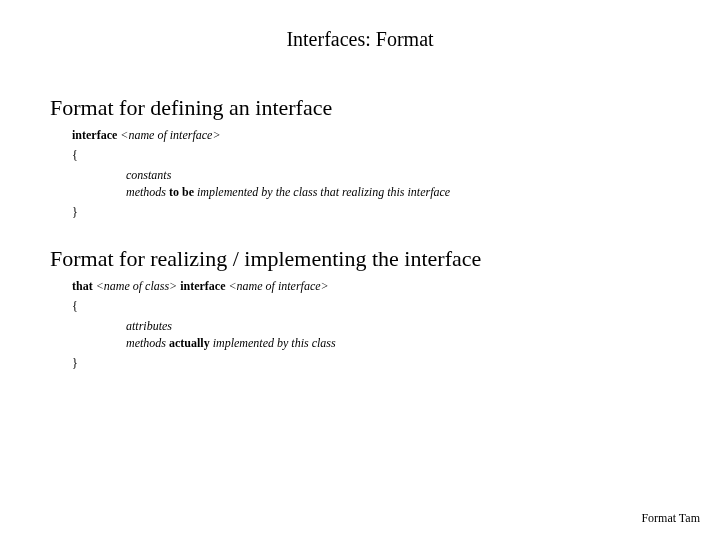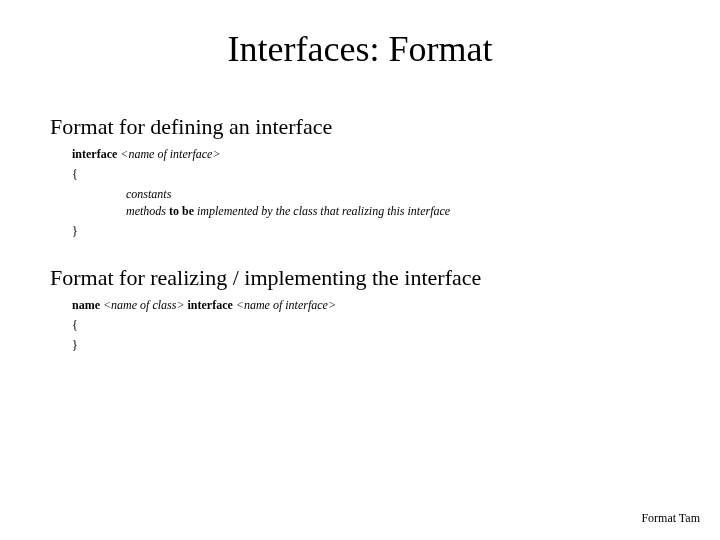--- a/index.html
+++ b/index.html
@@ -14,21 +14,21 @@
   }
   .slide {
     position: relative;
     width: 720px;
     height: 540px;
     box-sizing: border-box;
     padding: 28px 50px 0 50px;
   }
   .title {
     text-align: center;
-    font-size: 36px;
+    font-size: 20px;
     margin: 0 0 44px 0;
     font-weight: normal;
   }
   .section-heading {
     font-size: 22px;
     margin: 0 0 6px 0;
     font-weight: normal;
   }
   .code-block {
     font-size: 12px;
@@ -80,22 +80,28 @@
         </p>
       </div>
       <p class="brace plain-part">}</p>
     </div>
   </div>
 
   <div>
     <div class="section-heading">Format for realizing / implementing the interface</div>
     <div class="code-block">
       <p class="sig">
-        <span class="bold">name </span><span class="ital-part">&lt;name of class&gt;</span><span class="bold"> interface </span><span class="ital-part">&lt;name of interface&gt;</span>
+        <span class="bold">that </span><span class="ital-part">&lt;name of class&gt;</span><span class="bold"> interface </span><span class="ital-part">&lt;name of interface&gt;</span>
       </p>
       <p class="brace plain-part">{</p>
+      <div class="body-lines">
+        <p class="body-line">attributes</p>
+        <p class="body-line">
+          <span>methods </span><span class="bold">actually</span><span> implemented by this class</span>
+        </p>
+      </div>
       <p class="brace plain-part">}</p>
     </div>
   </div>
 
   <div class="footer">Format Tam</div>
 
 </div>
 
 </body></html>

